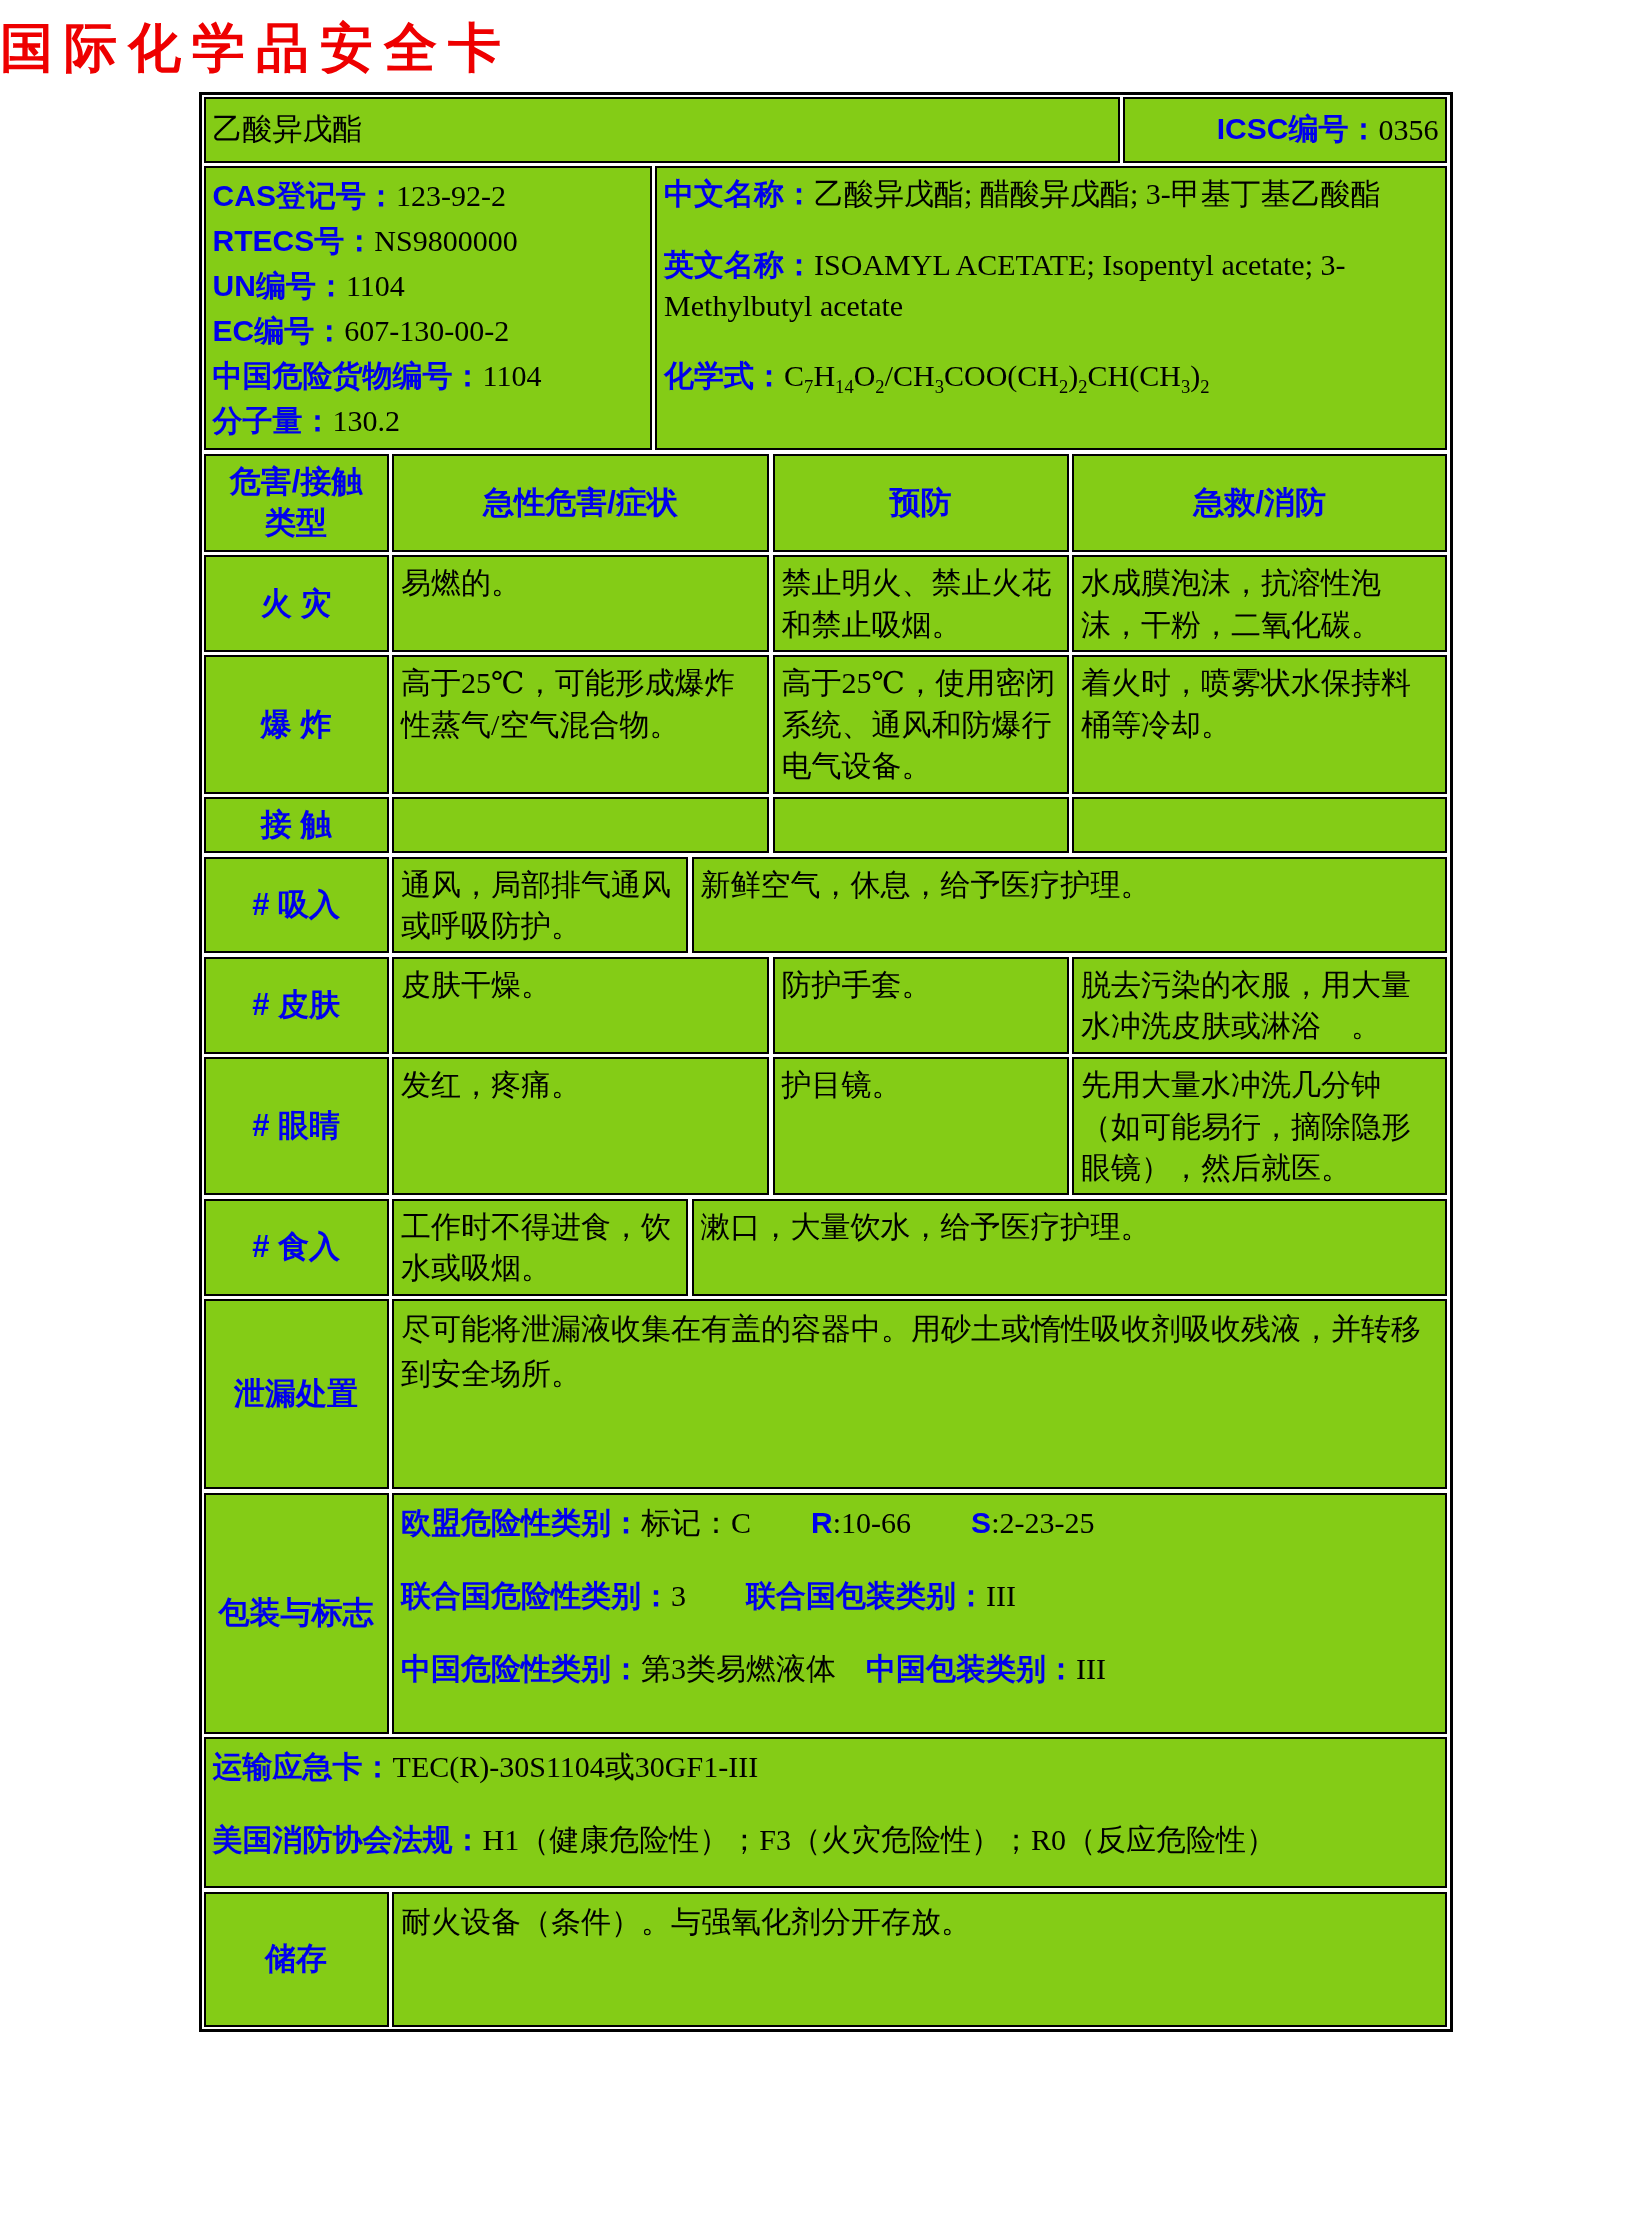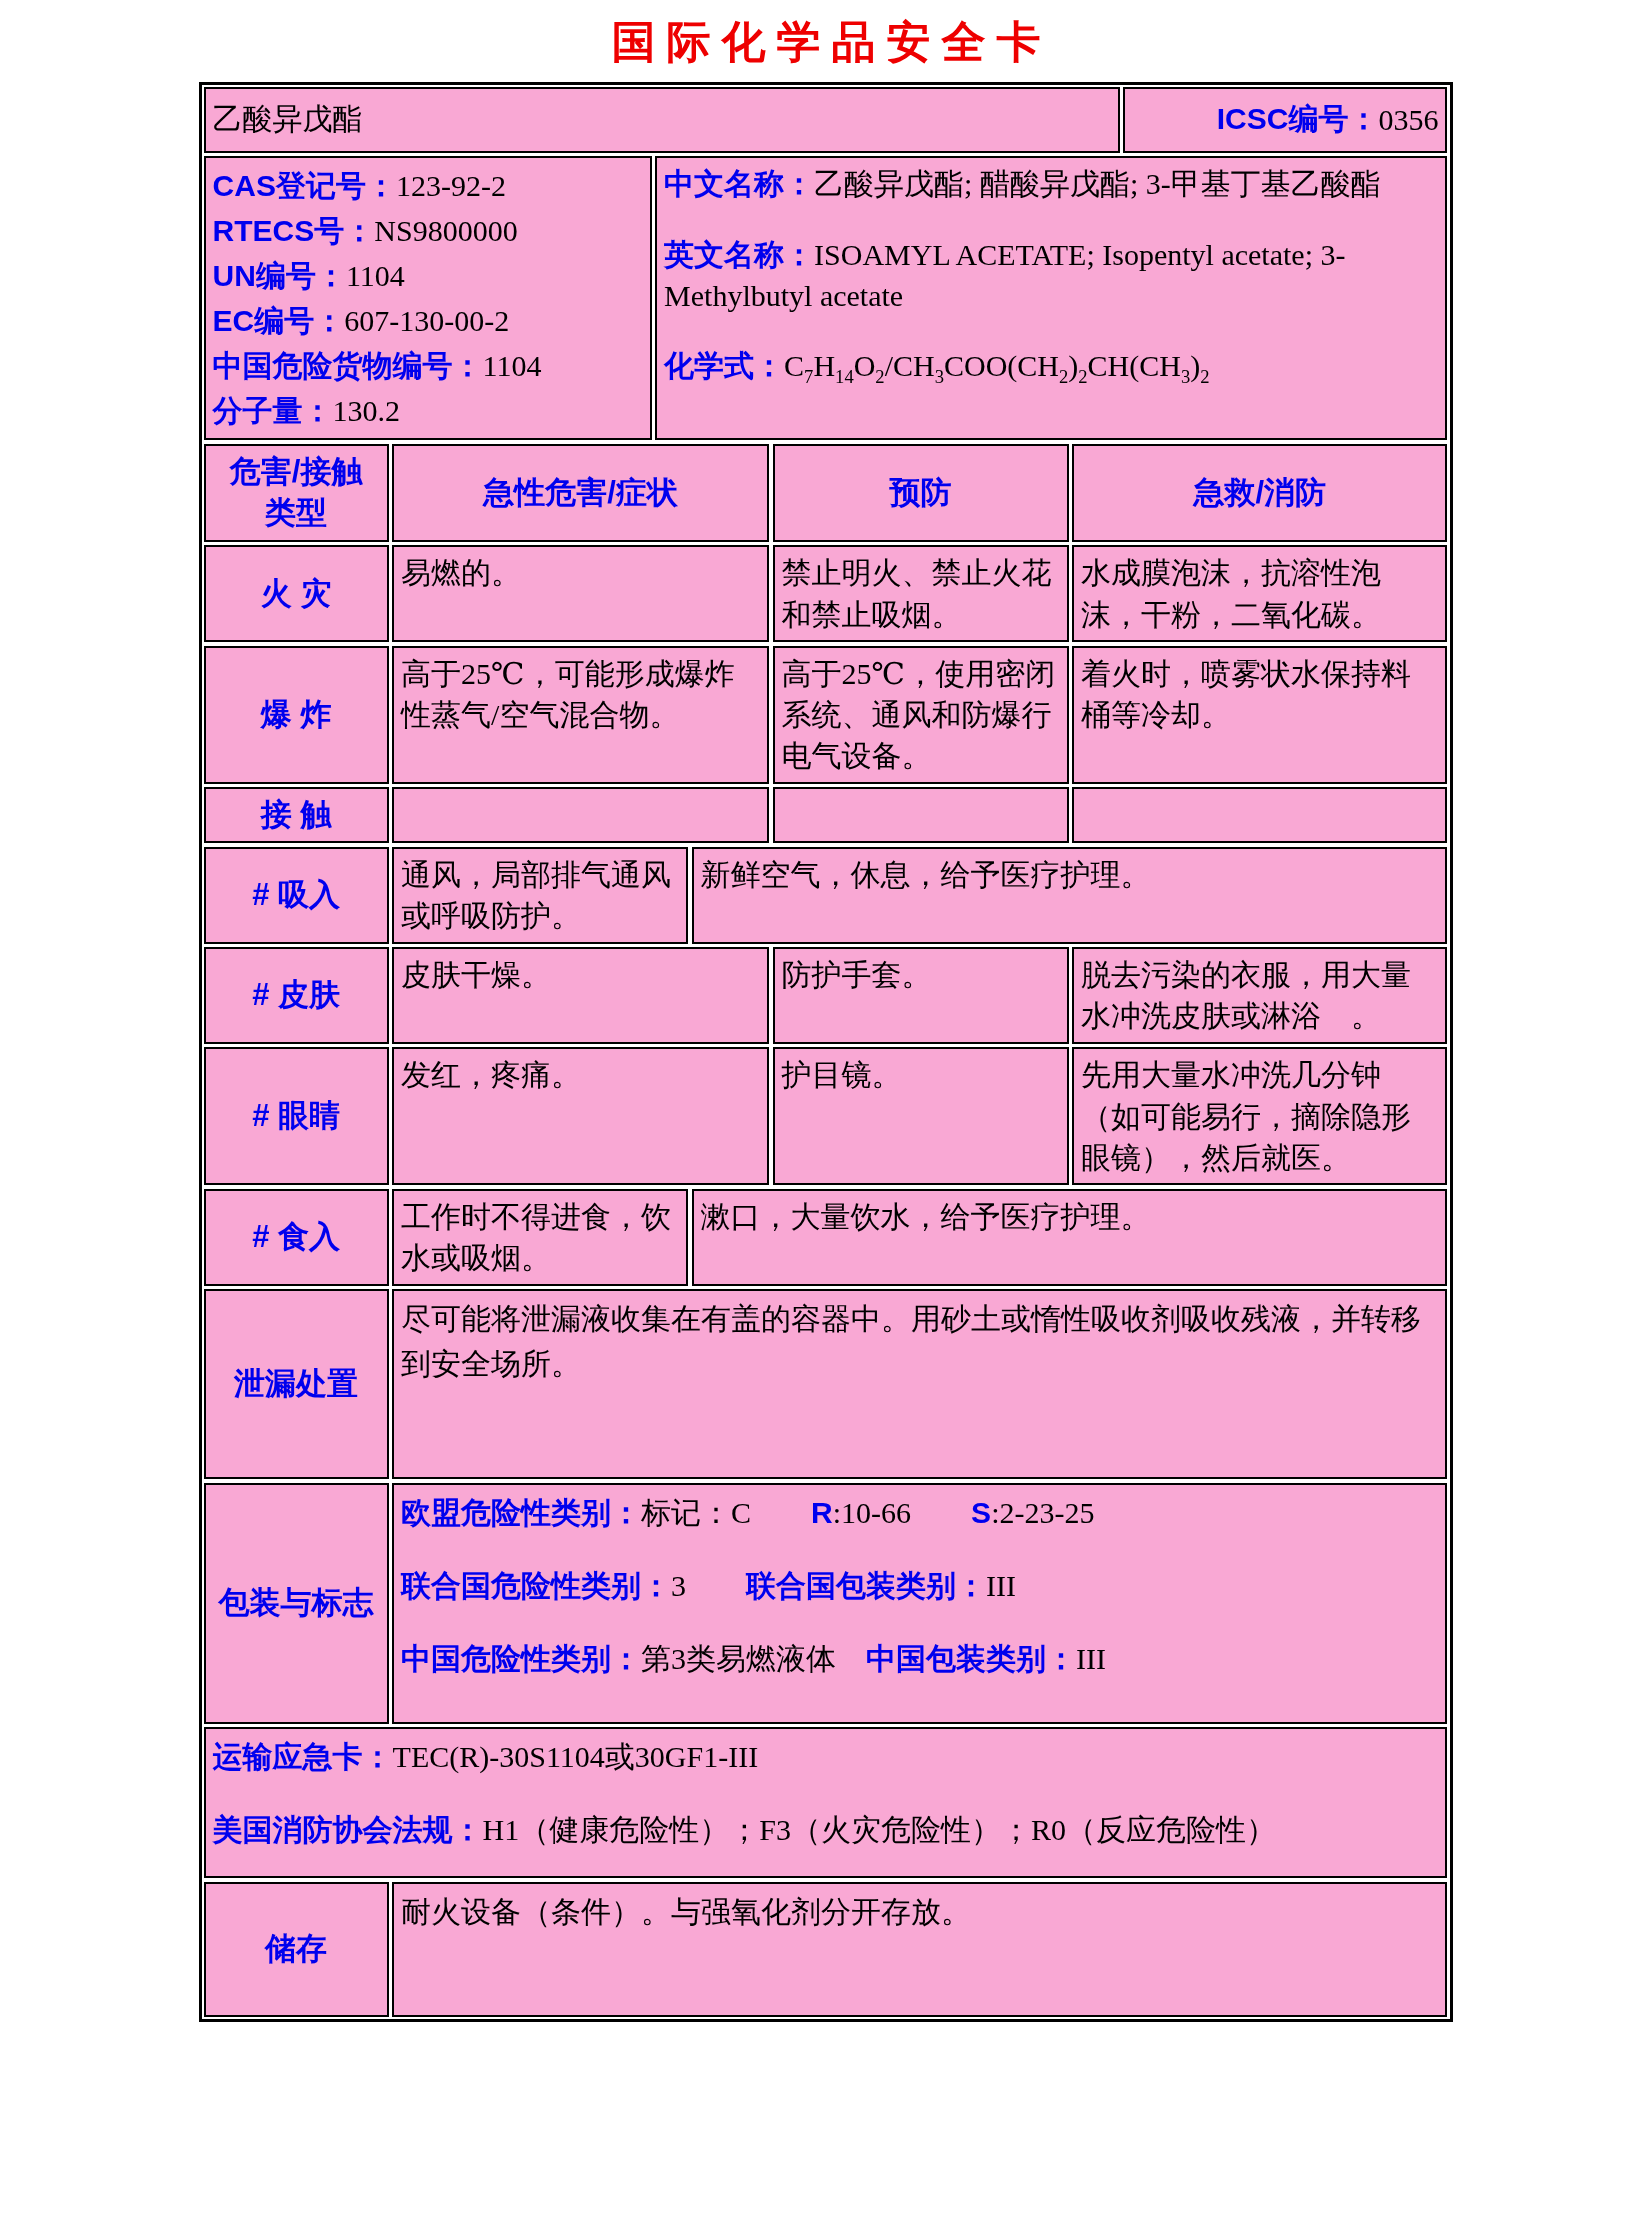--- a/index.html
+++ b/index.html
@@ -10,43 +10,42 @@
   *{box-sizing:border-box;}
   html,body{margin:0;padding:0;background:#ffffff;}
   body{
     width:1651px;height:2216px;overflow:hidden;
     font-family:"Liberation Serif","DejaVu Serif",serif;
     color:var(--ink);
   }
   .page{position:relative;width:1651px;height:2216px;background:#fff;}
   .title{
     margin:18px 0 15.3px 0;
-    text-align:center;
+    text-align:left;
     color:var(--red);
-    font-size:44px;
+    font-size:53px;
     font-weight:bold;
     letter-spacing:11px;
     line-height:1.1;
     font-family:"DejaVu Serif","Liberation Serif",serif;
-    padding-left:12px;
   }
   .card{
     width:1254px;
     margin:0 auto;
     border:3.5px solid #000;
     padding:2.1px;
     background:#fff;
   }
   .t-row{display:flex;gap:3.5px;margin-bottom:3.5px;}
   #section-rows .t-row:last-child{margin-bottom:0;}
   .t-row > .cell{
     border:2.1px solid #000;
     min-height:var(--h,auto);
     padding:5px 7px;
-    background:#f9a8d4;
+    background:#84cc16;
   }
   
   .h-row1{--h:66px;}
   .h-id{--h:272px;}
   .h-hdr{--h:98px;}
   .hz-0{--h:78px;} .hz-1{--h:116px;} .hz-2{--h:45px;} .hz-3{--h:75px;}
   .hz-4{--h:78px;} .hz-5{--h:116px;} .hz-6{--h:75px;}
   .sec-0{--h:190px;} .sec-1{--h:241px;} .sec-2{--h:151px;} .sec-3{--h:135px;}
   
   .c-name{flex:1;display:flex;align-items:center;padding-left:19.5px;font-size:30px;}

